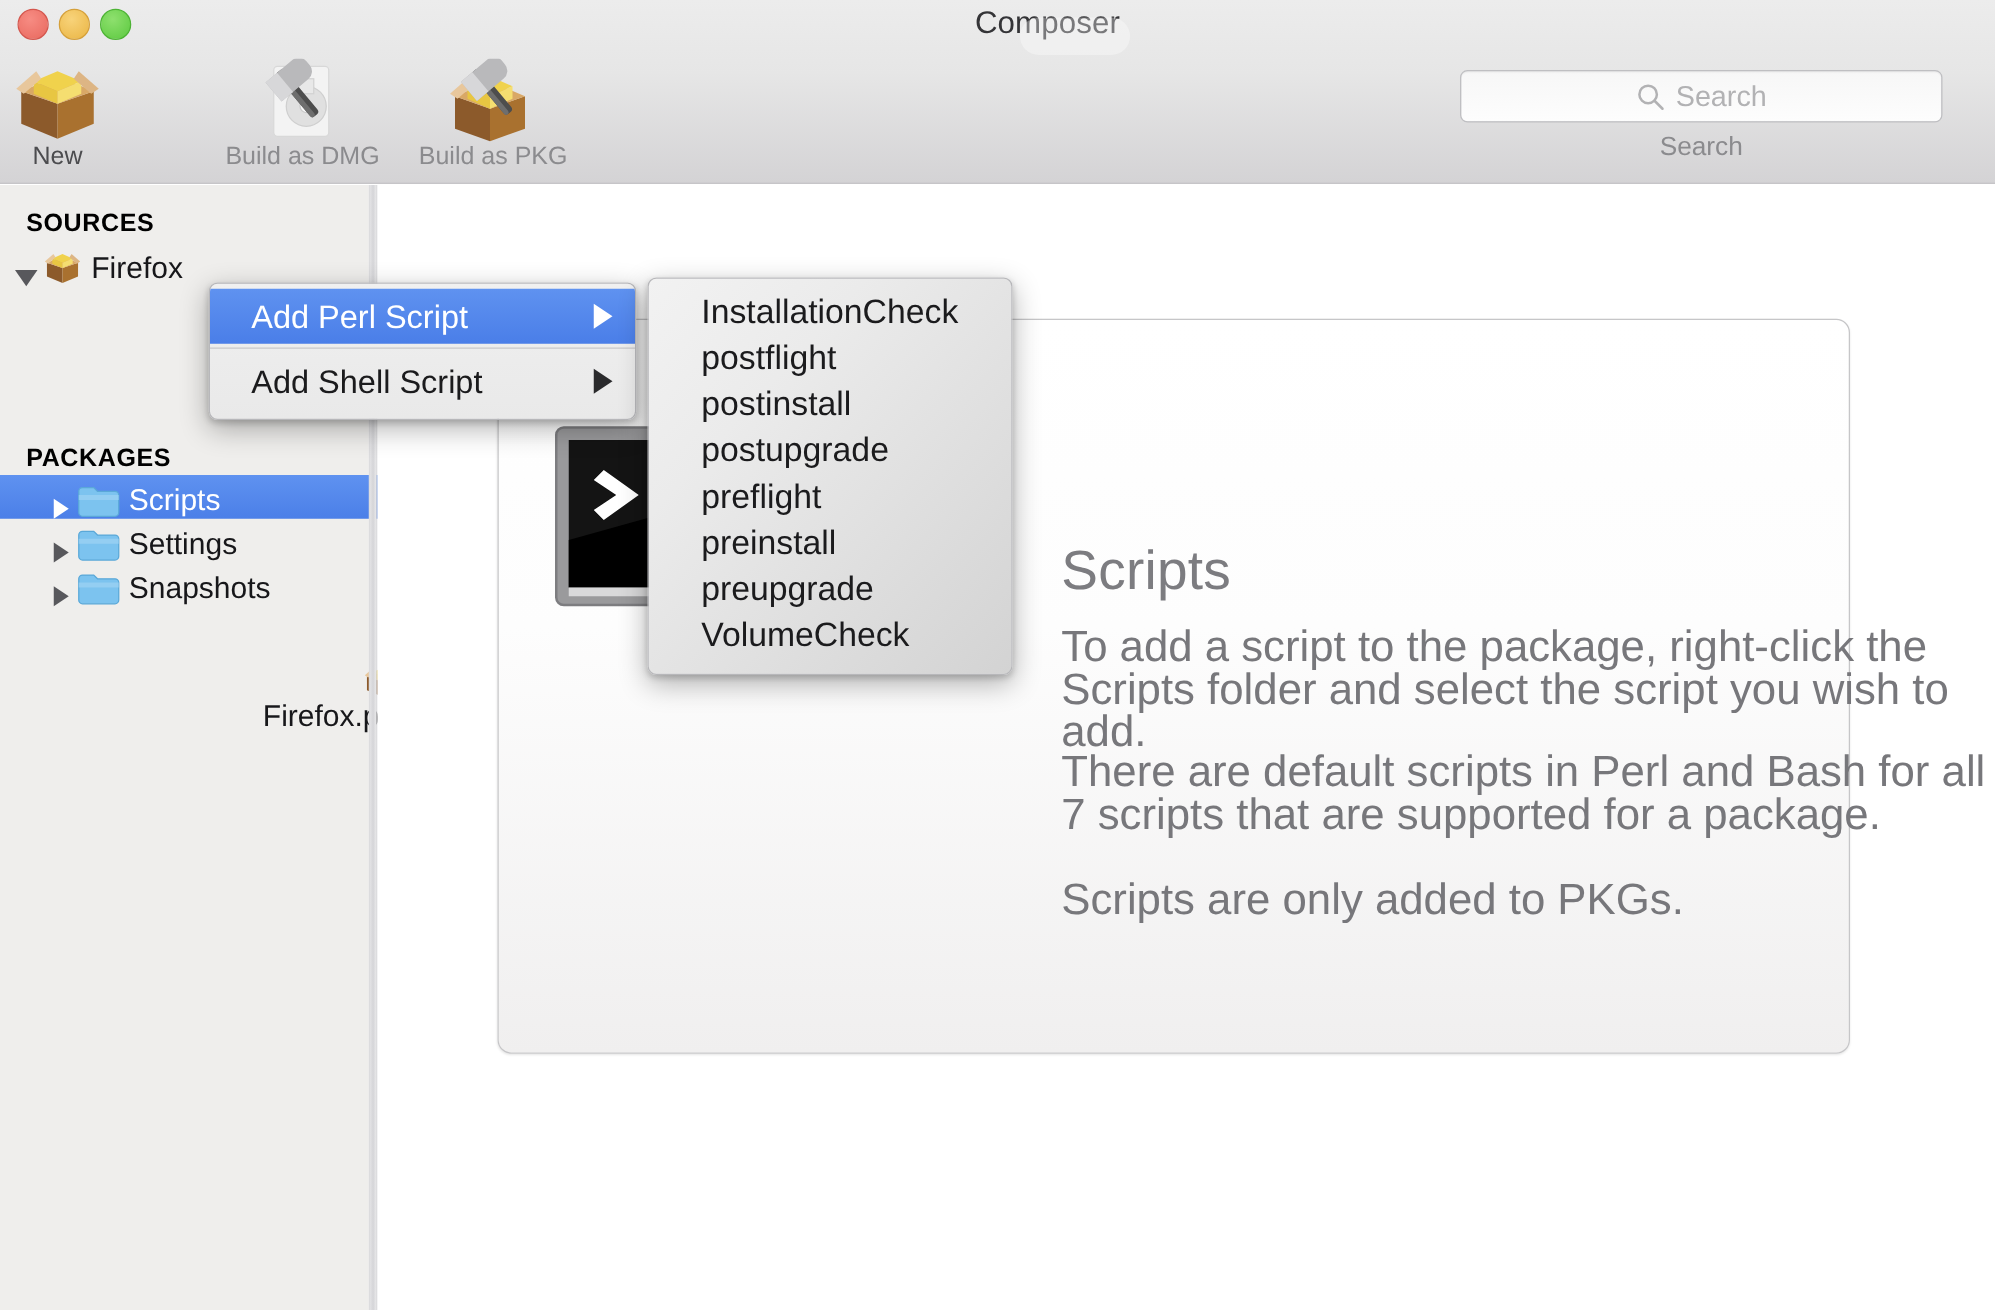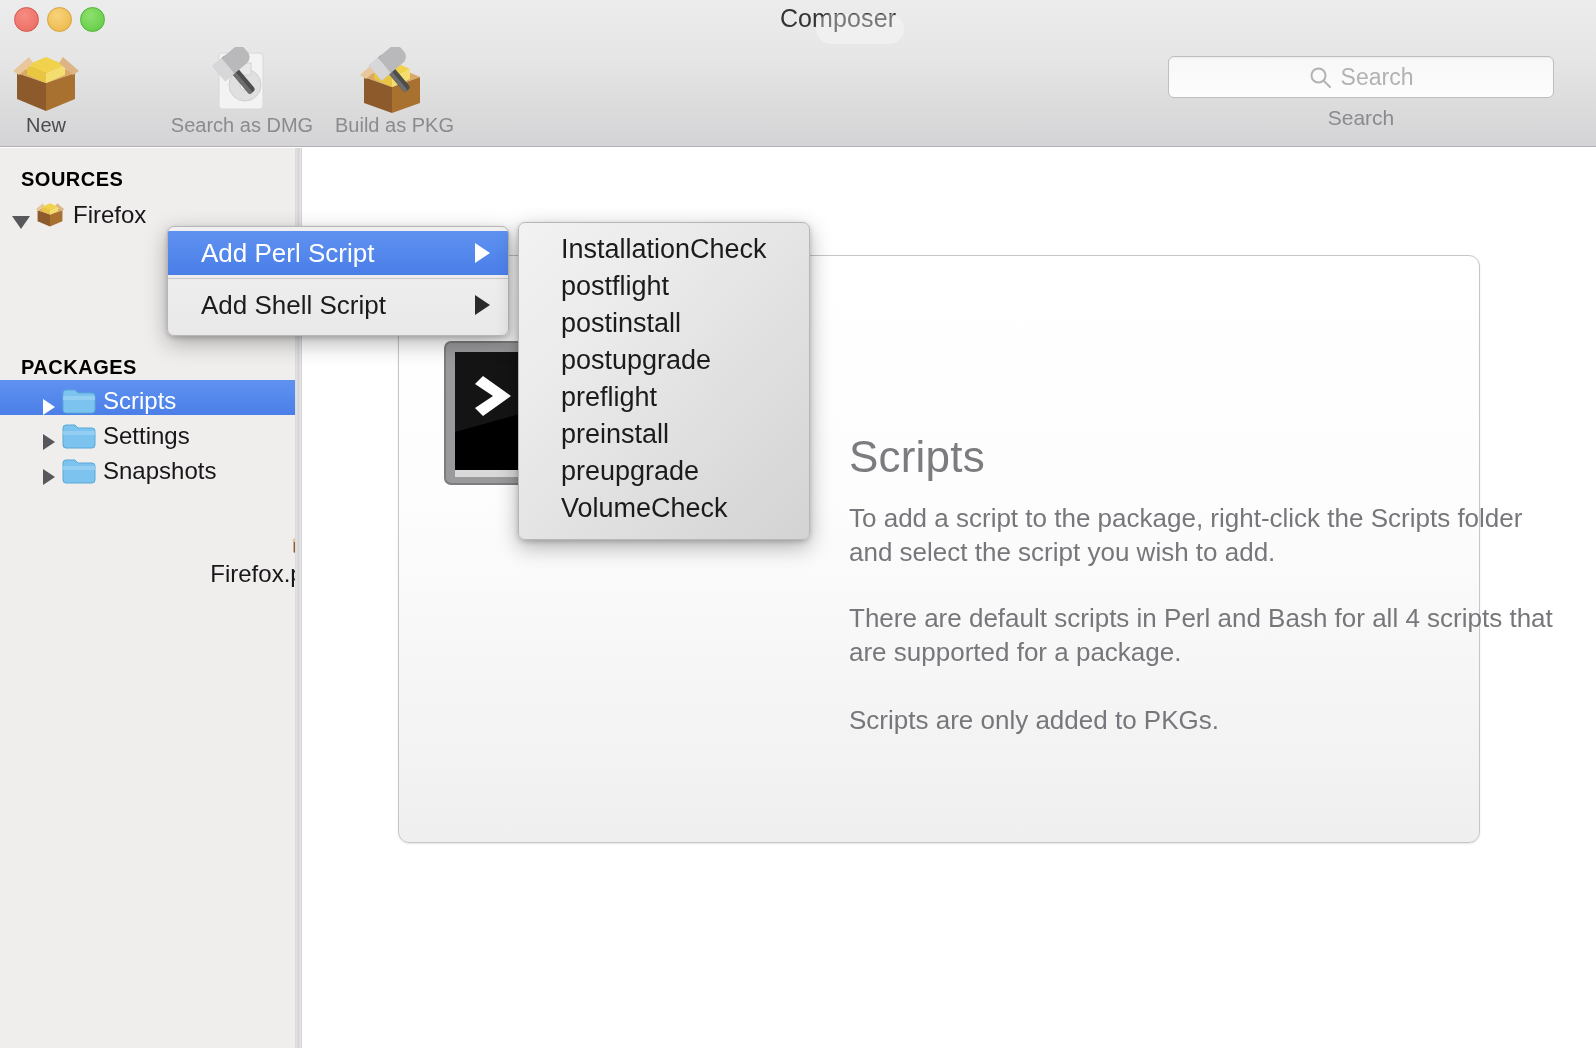--- a/index.html
+++ b/index.html
@@ -226,21 +226,21 @@
   .h-title {
     position: absolute;
     left: 450px; top: 176px;
     font-size: 44px;
     color: #7c7c80;
     letter-spacing: 0.2px;
   }
 
   .body-text {
     position: absolute;
-    font-size: 26px;
+    font-size: 35px;
     color: #77777b;
     line-height: 34px;
   }
   #para1 { left: 450px; top: 245px; width: 720px; }
   #para2 { left: 450px; top: 345px; width: 740px; }
   #para3 { left: 450px; top: 447px; width: 740px; }
 
   
   .menu {
     position: absolute;
@@ -346,21 +346,21 @@
           <circle cx="40" cy="38" r="5" fill="#f7f7f7" stroke="#c9c9c9"></circle>
           <rect x="20" y="16" width="26" height="12" fill="#e8e8e8" stroke="#d2d2d2"></rect>
           <g transform="rotate(-40 40 36)">
             <rect x="36" y="2" width="8" height="46" rx="3" fill="#4d4d4d"></rect>
             <rect x="36" y="2" width="4" height="46" rx="2" fill="#6e6e6e"></rect>
             <path d="M26 2 h28 a8 8 0 0 1 8 8 v4 a8 8 0 0 1 -8 8 h-28 z" fill="#b9b9bb"></path>
             <path d="M26 2 h12 v20 h-12 z" fill="#d7d7d9"></path>
           </g>
         </svg>
       </div>
-      <div class="tb-label">Search as DMG</div>
+      <div class="tb-label">Build as DMG</div>
     </div>
 
     <div class="tb-item dim" id="tb-pkg">
       <div class="tb-icon">
         <svg class="ico" width="78" height="70" viewBox="0 0 78 70">
           <polygon points="8,30 36,40 36,66 8,56" fill="#8c5a2b"></polygon>
           <polygon points="64,30 36,40 36,66 64,56" fill="#a9712f"></polygon>
           <polygon points="8,30 36,18 64,30 36,40" fill="#d9a866"></polygon>
           <polygon points="18,22 36,14 54,22 36,30" fill="#f0d24c"></polygon>
           <polygon points="18,22 36,30 36,40 18,32" fill="#e8c642"></polygon>
@@ -486,21 +486,21 @@
           <rect x="14" y="14" width="122" height="118" fill="#141414"></rect>
           <path d="M14 94 L136 60 L136 132 L14 132 Z" fill="#000000"></path>
           <path d="M42 38 L70 58 L42 78 L34 70 L52 58 L34 46 Z" fill="#ffffff"></path>
           <rect x="14" y="132" width="122" height="7" fill="#d9d9da"></rect>
         </svg>
       </div>
 
       <div class="h-title">Scripts</div>
 
       <div class="body-text" id="para1">To add a script to the package, right-click the Scripts folder and select the script you wish to add.</div>
-      <div class="body-text" id="para2">There are default scripts in Perl and Bash for all 4 scripts that are supported for a package.</div>
+      <div class="body-text" id="para2">There are default scripts in Perl and Bash for all 7 scripts that are supported for a package.</div>
       <div class="body-text" id="para3">Scripts are only added to PKGs.</div>
     </div>
   </div>
 
   <div class="menu" id="ctx-menu">
     <div class="menu-item highlight">
       <span class="mi-label">Add Perl Script</span>
       <span class="submenu-arrow"></span>
     </div>
     <div class="menu-sep"></div>

